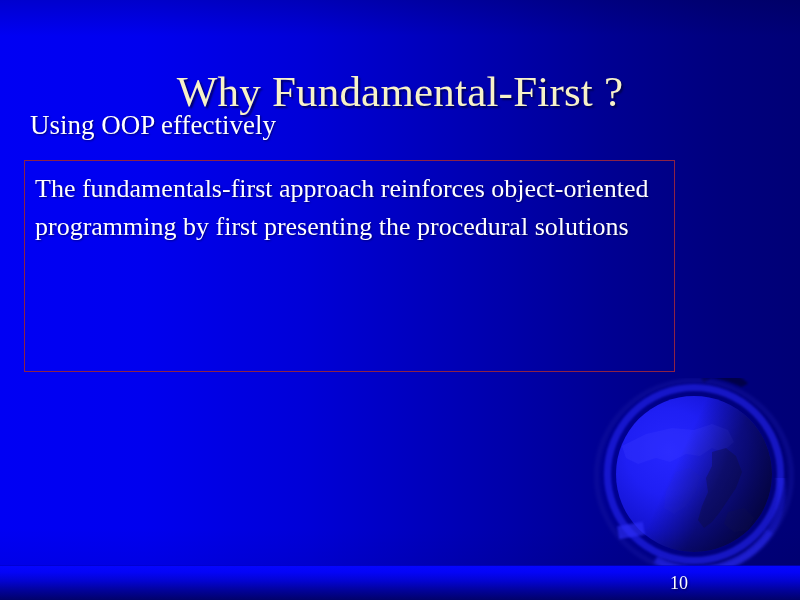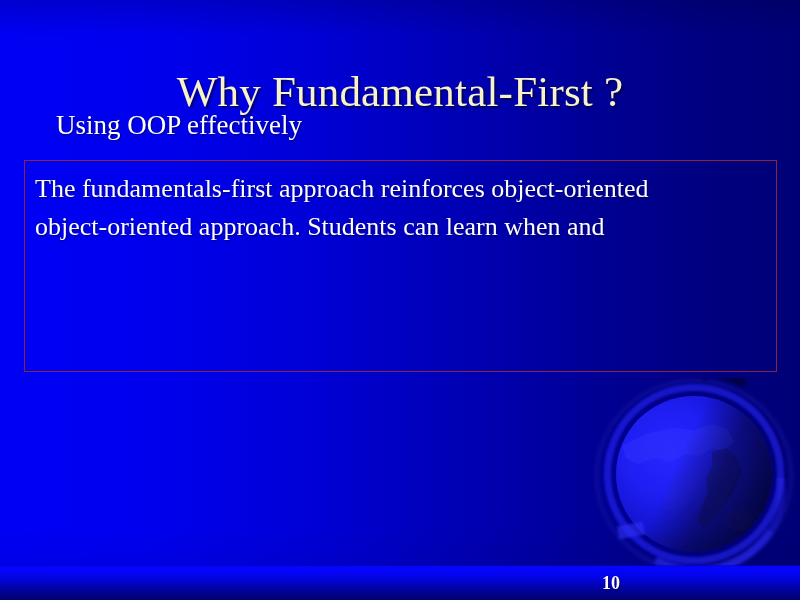--- a/index.html
+++ b/index.html
@@ -176,29 +176,28 @@
   
   .slide-subtitle {
     position: absolute;
     left: 30px;
     top: 108px;
     color: #ffffff;
     font-size: 27px;
     line-height: 34px;
     text-shadow: 1px 1px 2px rgba(0,0,60,0.65);
     white-space: nowrap;
-    margin-left: 26px;
   }
 
   
   .body-box {
     position: absolute;
     left: 24px;
     top: 160px;
-    width: 753px;
+    width: 651px;
     height: 212px;
     border: 1px solid #8d2244;
     box-sizing: border-box;
     background: transparent;
   }
   .body-text {
     position: absolute;
     left: 10px;
     top: 9px;
     width: 740px;
@@ -231,29 +230,28 @@
     top: 565px;
     width: 800px;
     height: 2px;
     background: #0000c8;
     opacity: 0.6;
   }
 
   
   .page-number {
     position: absolute;
-    left: 0;
+    left: 8px;
     top: 572px;
-    width: 620px;
+    width: 680px;
     text-align: right;
     color: #ffffff;
     font-size: 18px;
     line-height: 22px;
     text-shadow: 1px 1px 2px rgba(0,0,60,0.7);
-    font-weight: bold;
   }
 </style>
 </head>
 <body>
 
 <div id="slide">
 
   <div class="bg-vshade"></div>
 
   <div class="globe-wrap">
@@ -276,21 +274,21 @@
     </div>
   </div>
 
   <div class="slide-title">Why Fundamental-First ?</div>
 
   <div class="slide-subtitle">Using OOP effectively</div>
 
   <div class="body-box">
     <div class="body-text">
       <p>The fundamentals-first approach reinforces object-oriented</p>
-      <p>object-oriented approach. Students can learn when and</p>
+      <p>programming by first presenting the procedural solutions</p>
     </div>
   </div>
 
   <div class="bottom-band-top"></div>
   <div class="bottom-band"></div>
 
   <div class="page-number">10</div>
 
 </div>
 

